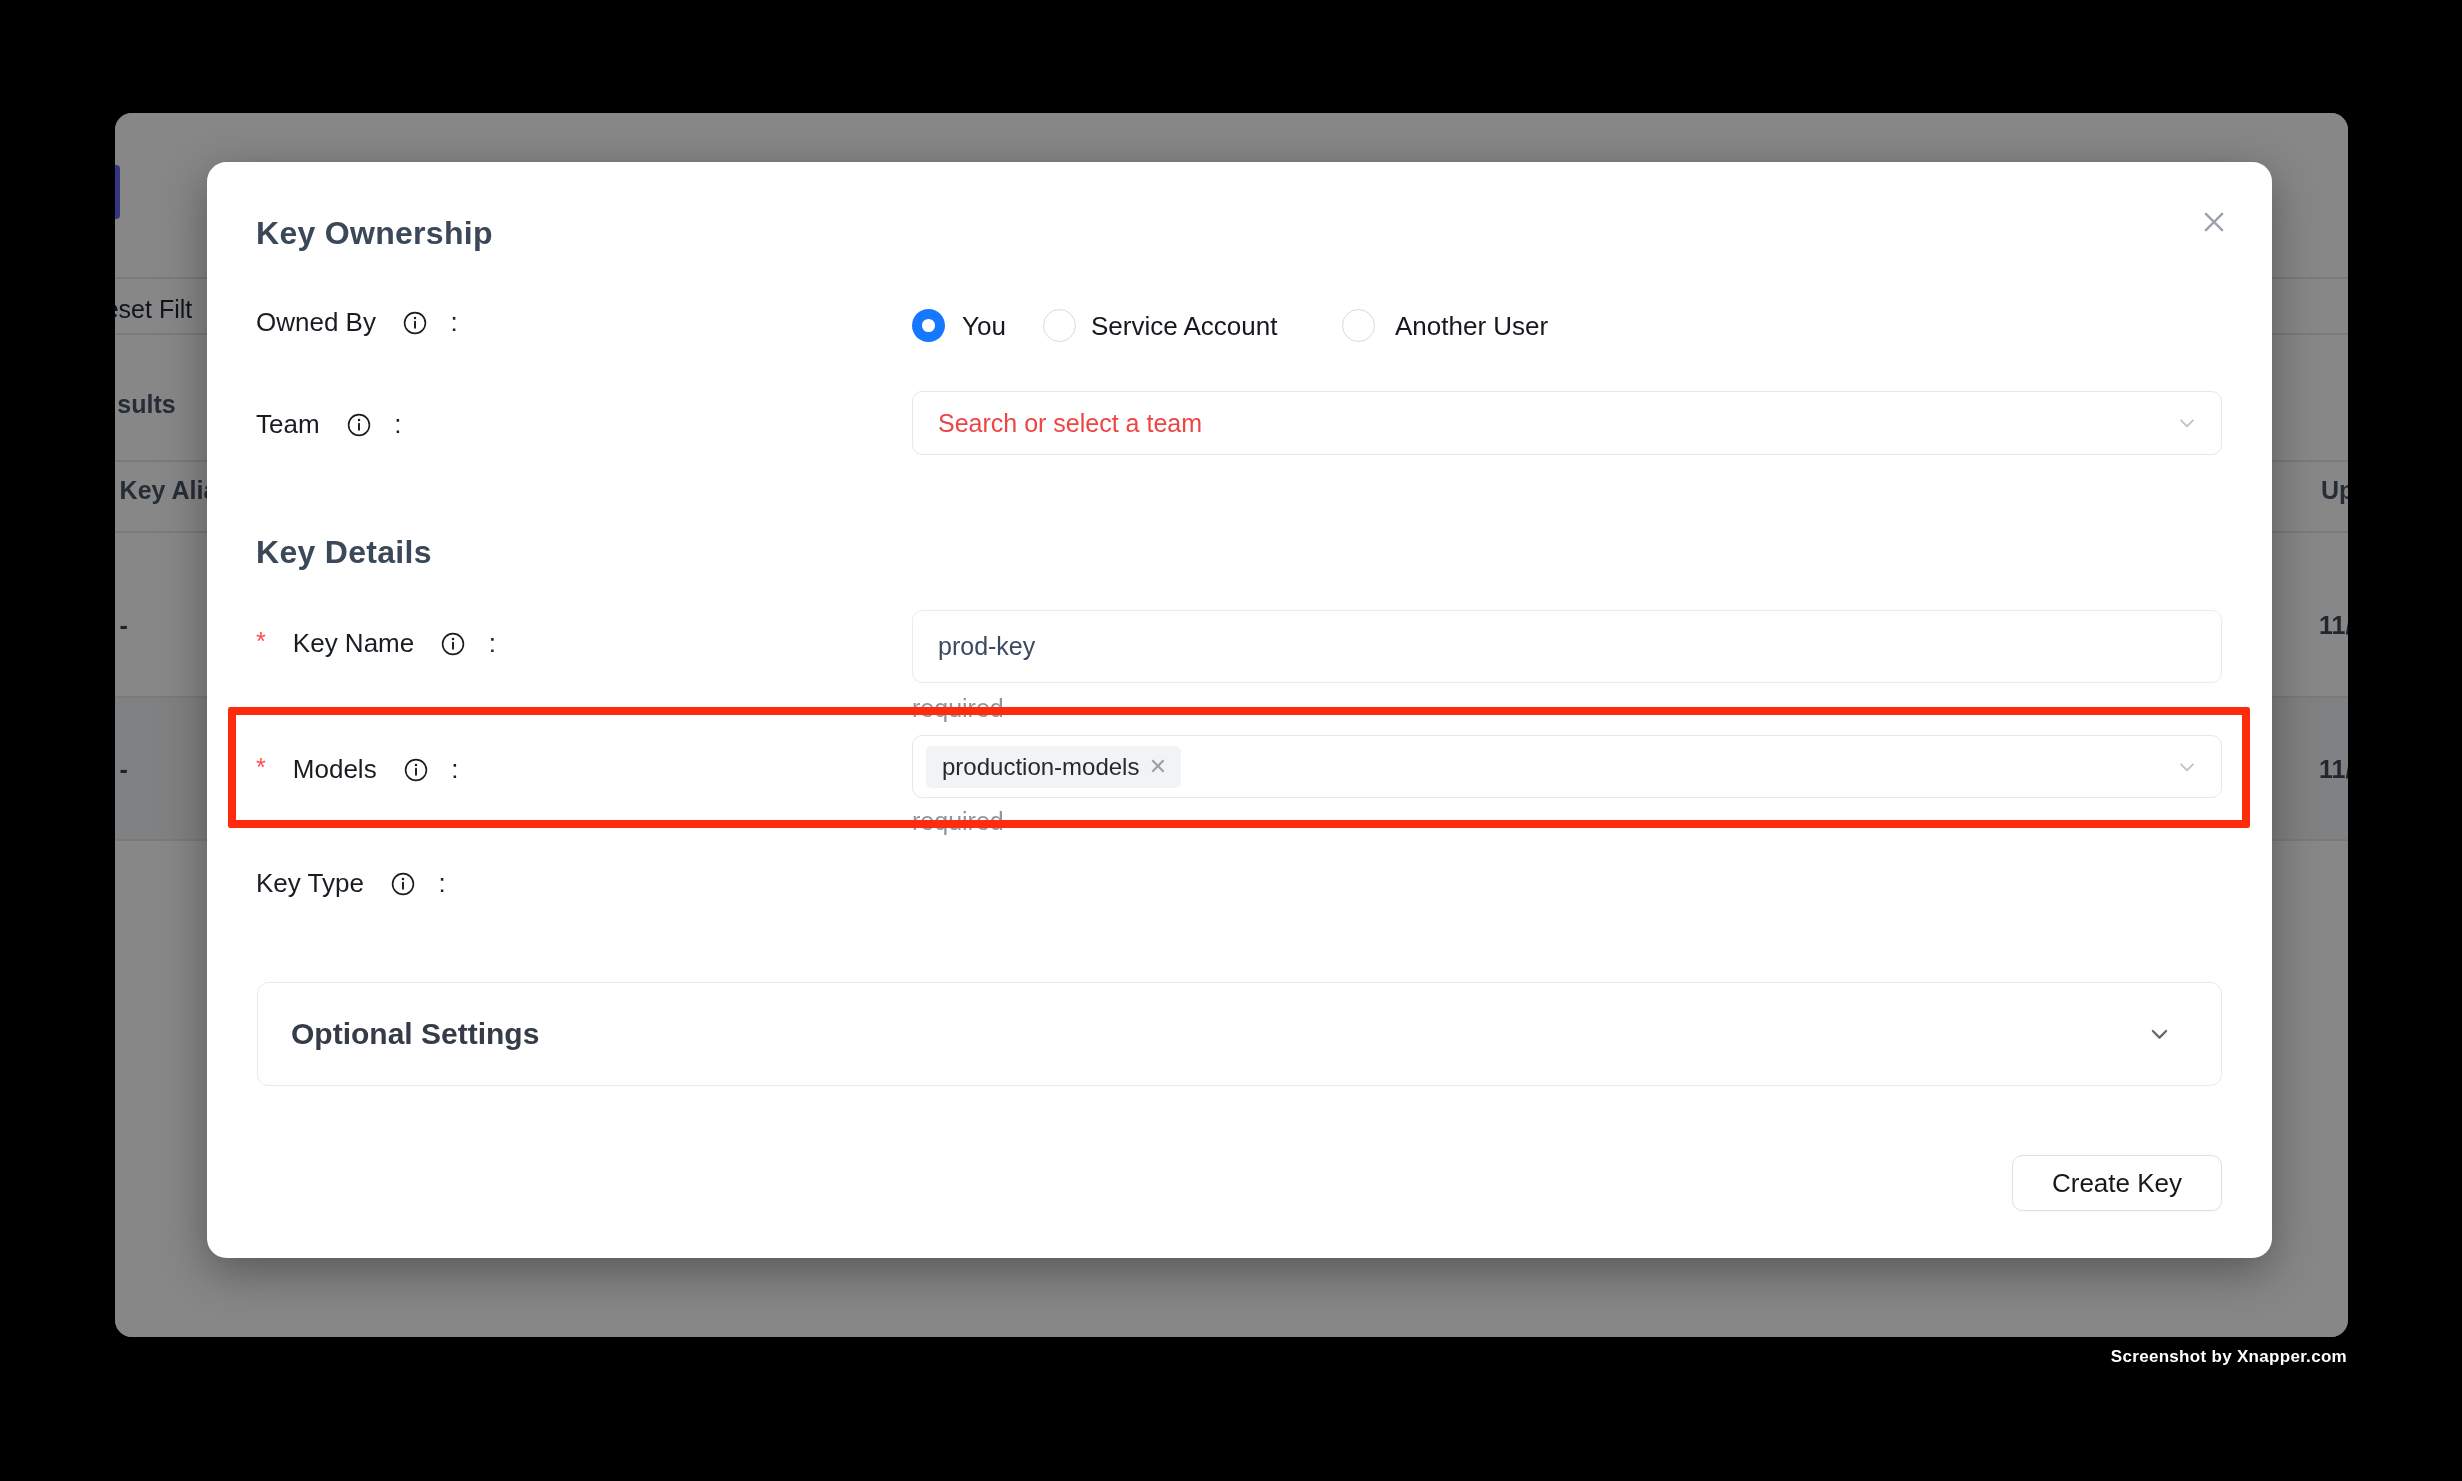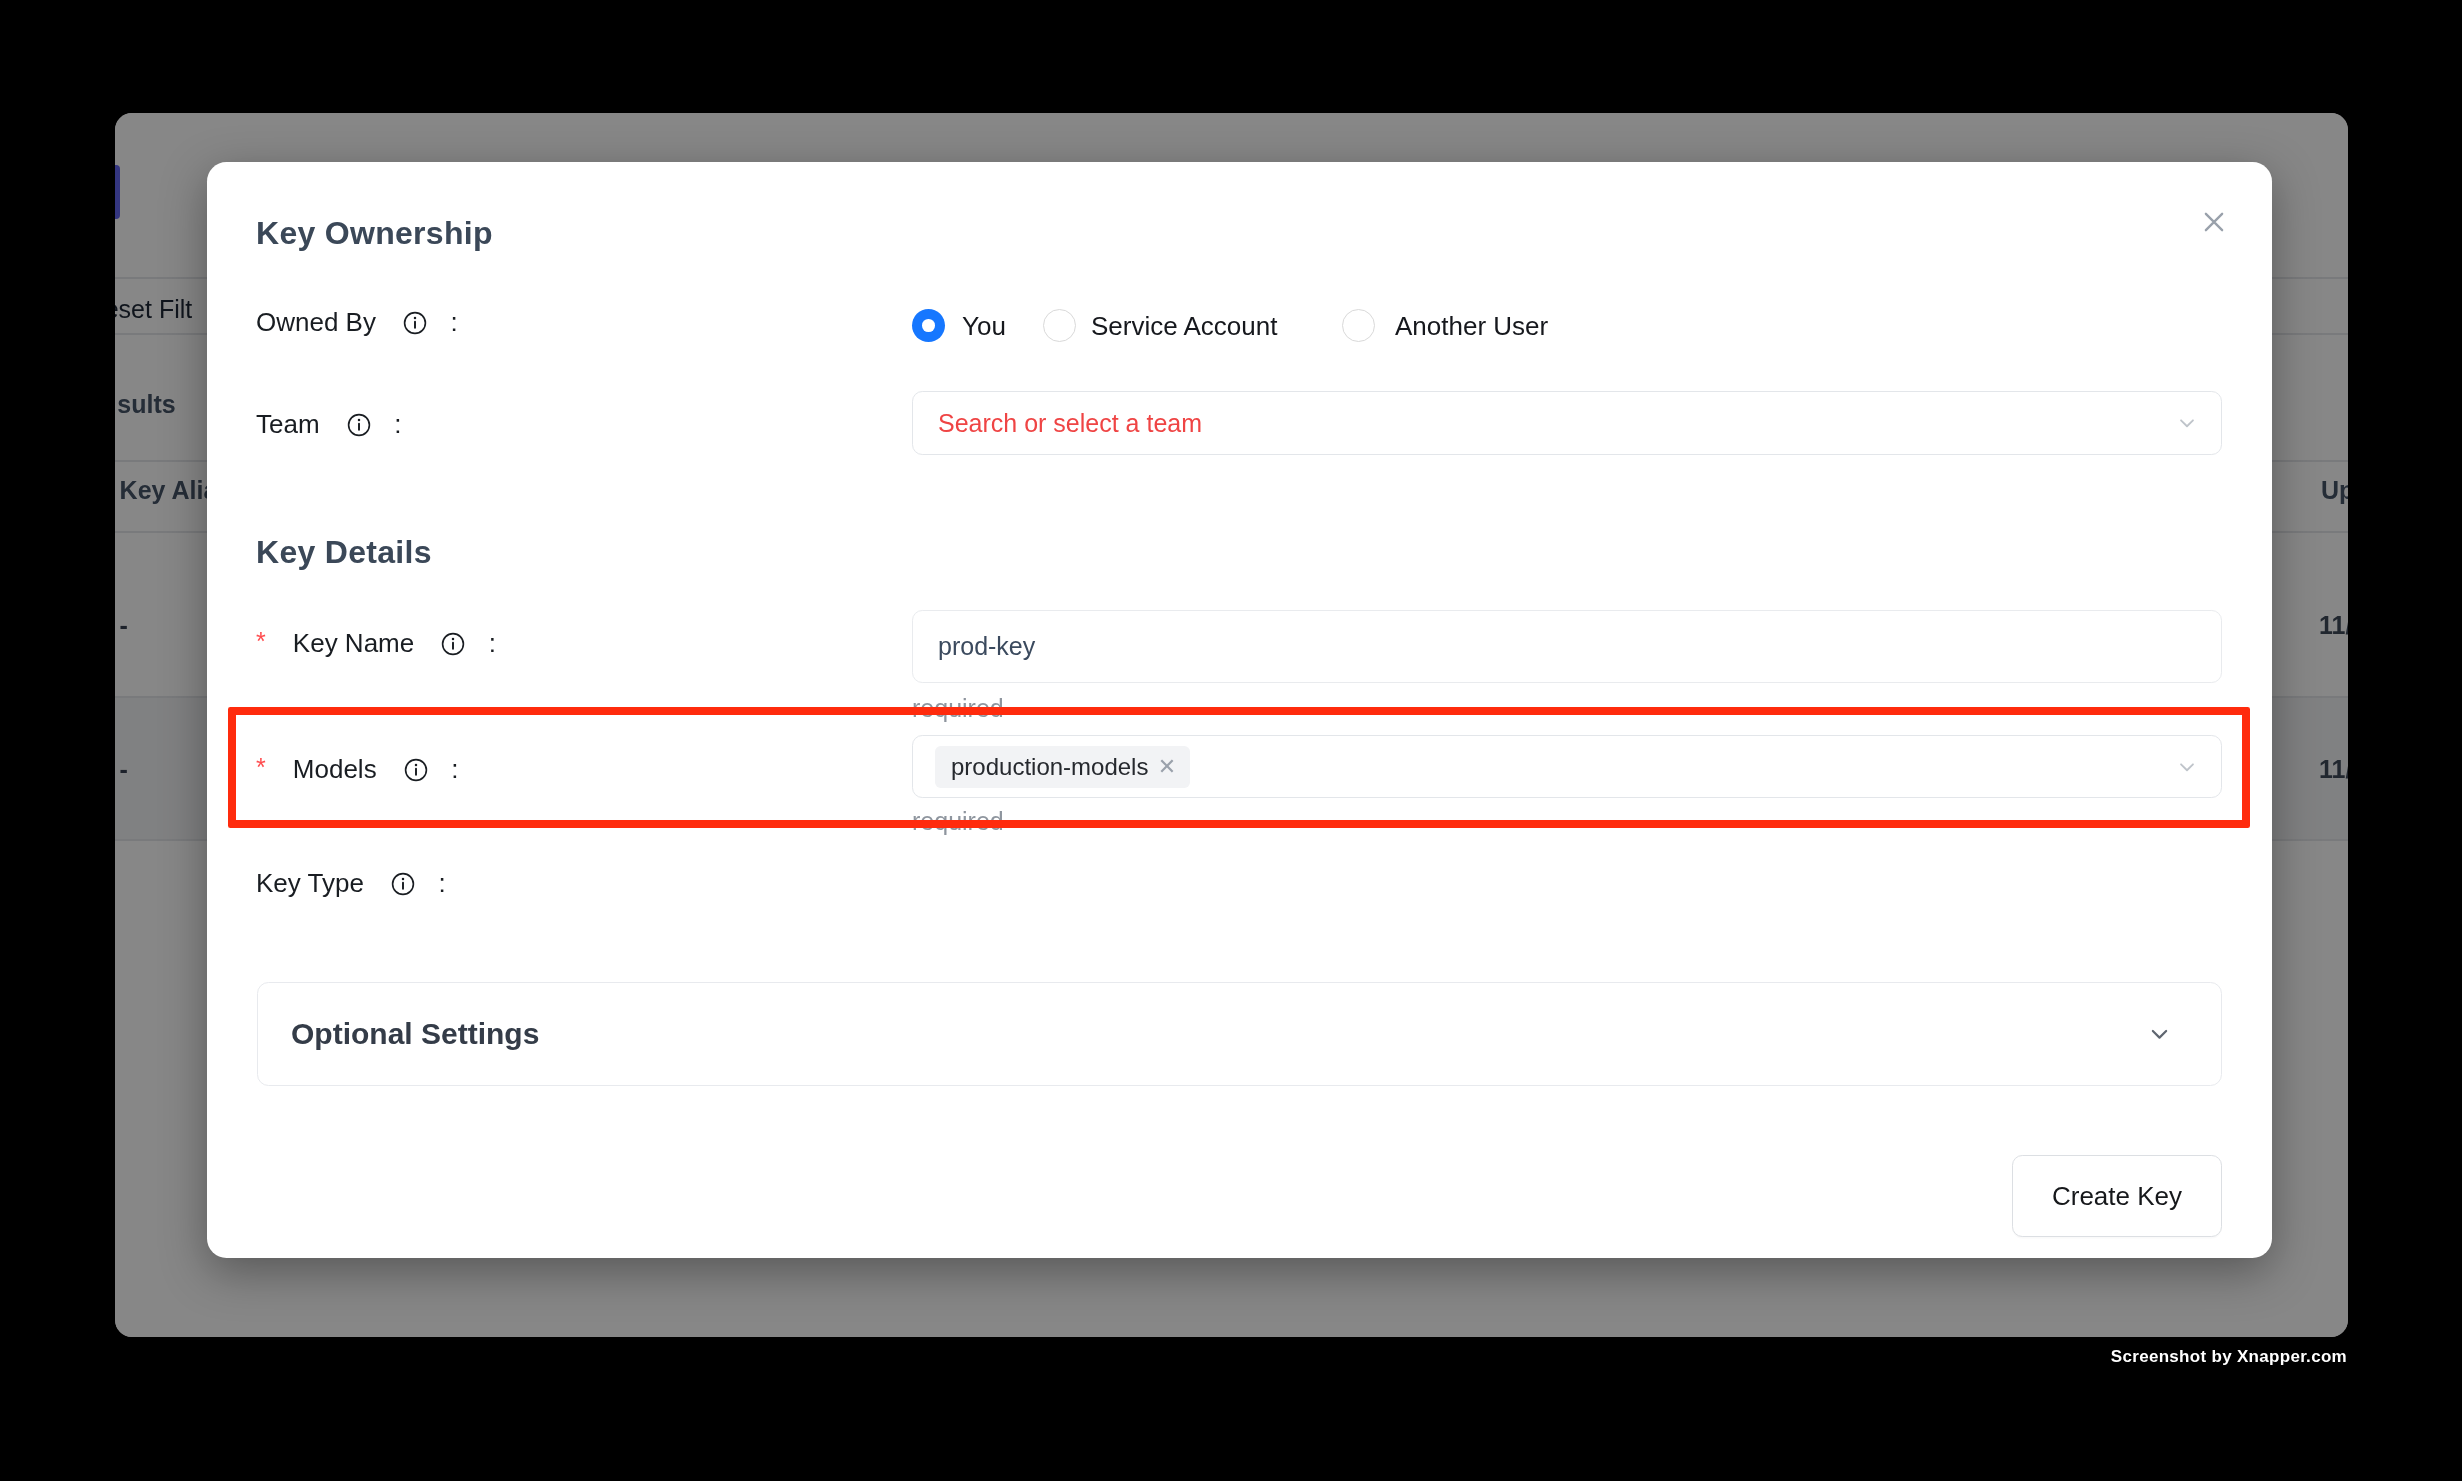--- a/index.html
+++ b/index.html
@@ -48,21 +48,21 @@
   .hint{left:705px;font-size:25px;color:#8e959e;}
 
   .tag{display:inline-flex;align-items:center;gap:9.2px;height:42px;background:#f2f3f5;border-radius:5.7px;
        padding:0 13.8px 0 16px;font-size:24px;color:#26292e;}
   .tag-x{font-size:22px;color:#9aa1ab;cursor:pointer;line-height:1;}
 
   .opt-box{left:50px;top:820px;width:1965px;height:104px;border:1.1px solid #e8eaee;border-radius:11.5px;box-sizing:border-box;cursor:pointer;}
   .opt-label{position:absolute;left:33px;top:50%;transform:translateY(-50%);font-size:30px;font-weight:700;color:#343c48;}
   .opt-chev{position:absolute;right:47px;top:50%;transform:translateY(-50%);width:29px;height:29px;}
 
-  .create-btn{left:1805px;top:993px;width:210px;height:82px;background:#fff;border:1.1px solid #dcdfe3;border-radius:10.3px;
+  .create-btn{left:1805px;top:993px;width:210px;height:56px;background:#fff;border:1.1px solid #dcdfe3;border-radius:10.3px;
               display:flex;align-items:center;justify-content:center;font-size:26px;color:#16181b;cursor:pointer;
               box-shadow:0 1.7px 0 rgba(0,0,0,.02);box-sizing:border-box;}
 
   
   .red-box{left:228px;top:707px;width:2022px;height:121px;border:8px solid var(--annotation_red,#ff2b0d);
            border-radius:2.3px;z-index:4;box-sizing:border-box;pointer-events:none;}
 
   .watermark{right:115px;top:1347px;font-size:17px;font-weight:700;color:#fff;z-index:1;letter-spacing:0.3px;}
 </style>
 </head>
@@ -155,21 +155,21 @@
     <div class="abs field-label" style="top:592px;">
       <span class="req-mark">*</span>
       <span>Models</span>
       <svg class="info-ic" viewBox="0 0 24 24">
         <circle cx="12" cy="12" r="9.6" fill="none" stroke="#191d22" stroke-width="1.5"></circle>
         <line x1="12" y1="10.8" x2="12" y2="16.4" stroke="#191d22" stroke-width="1.8" stroke-linecap="round"></line>
         <circle cx="12" cy="7.4" r="1.15" fill="#191d22"></circle>
       </svg>
       <span class="colon">:</span>
     </div>
-    <div class="abs control select-box" style="top:573px;height:63px;padding-left:22px;">
+    <div class="abs control select-box" style="top:573px;height:63px;padding-left:13px;">
       <span class="tag">
         <span>production-models</span>
         <span class="tag-x">✕</span>
       </span>
       <svg class="chev" viewBox="0 0 24 24">
         <path d="M6.5 9.5 L12 15 L17.5 9.5" fill="none" stroke="#bfc4ca" stroke-width="1.7" stroke-linecap="round" stroke-linejoin="round"></path>
       </svg>
     </div>
     <div class="abs hint" style="top:645px;">required</div>
 

